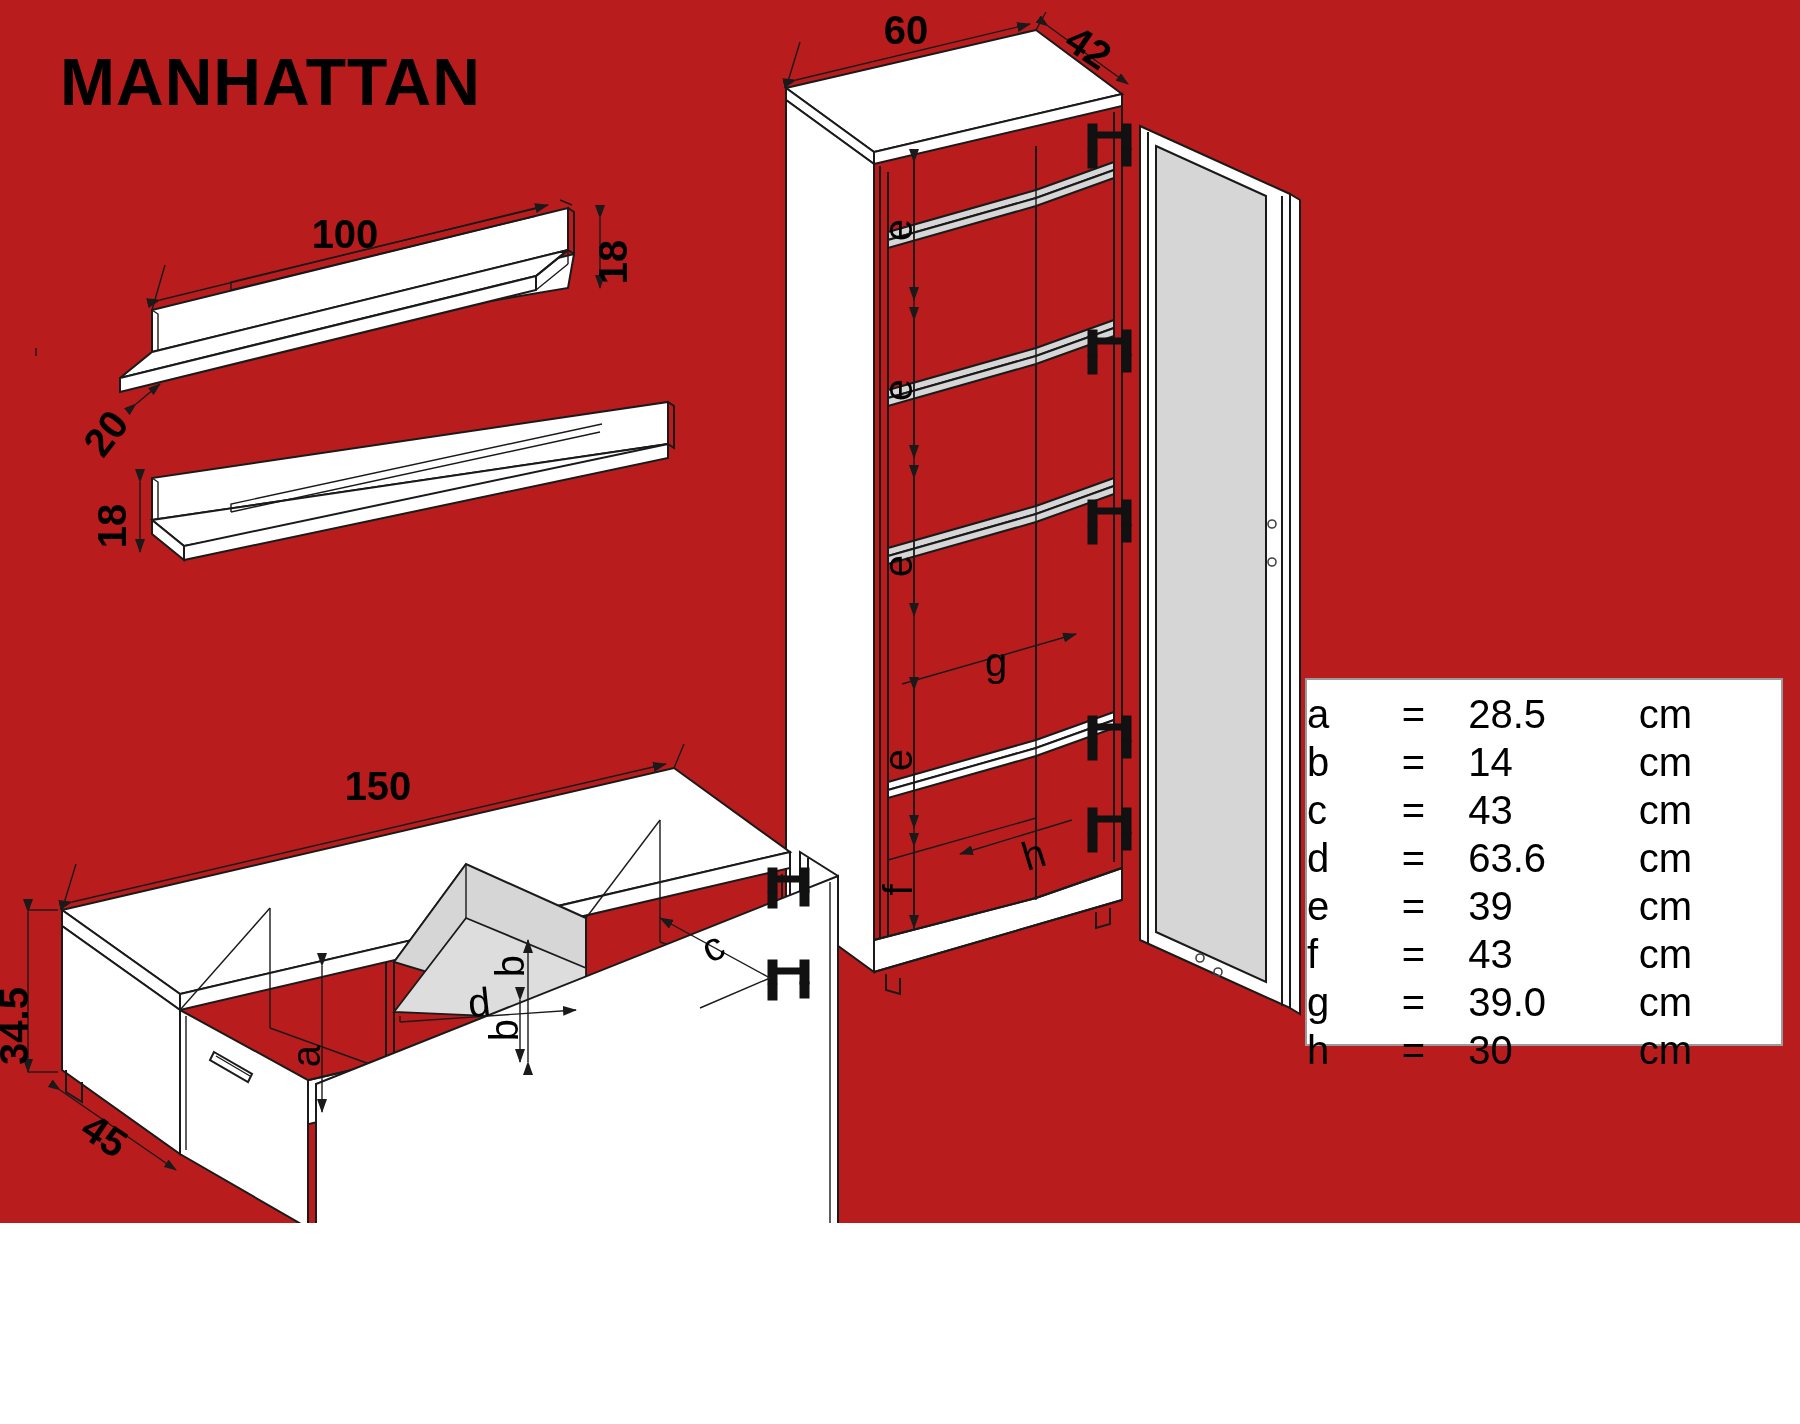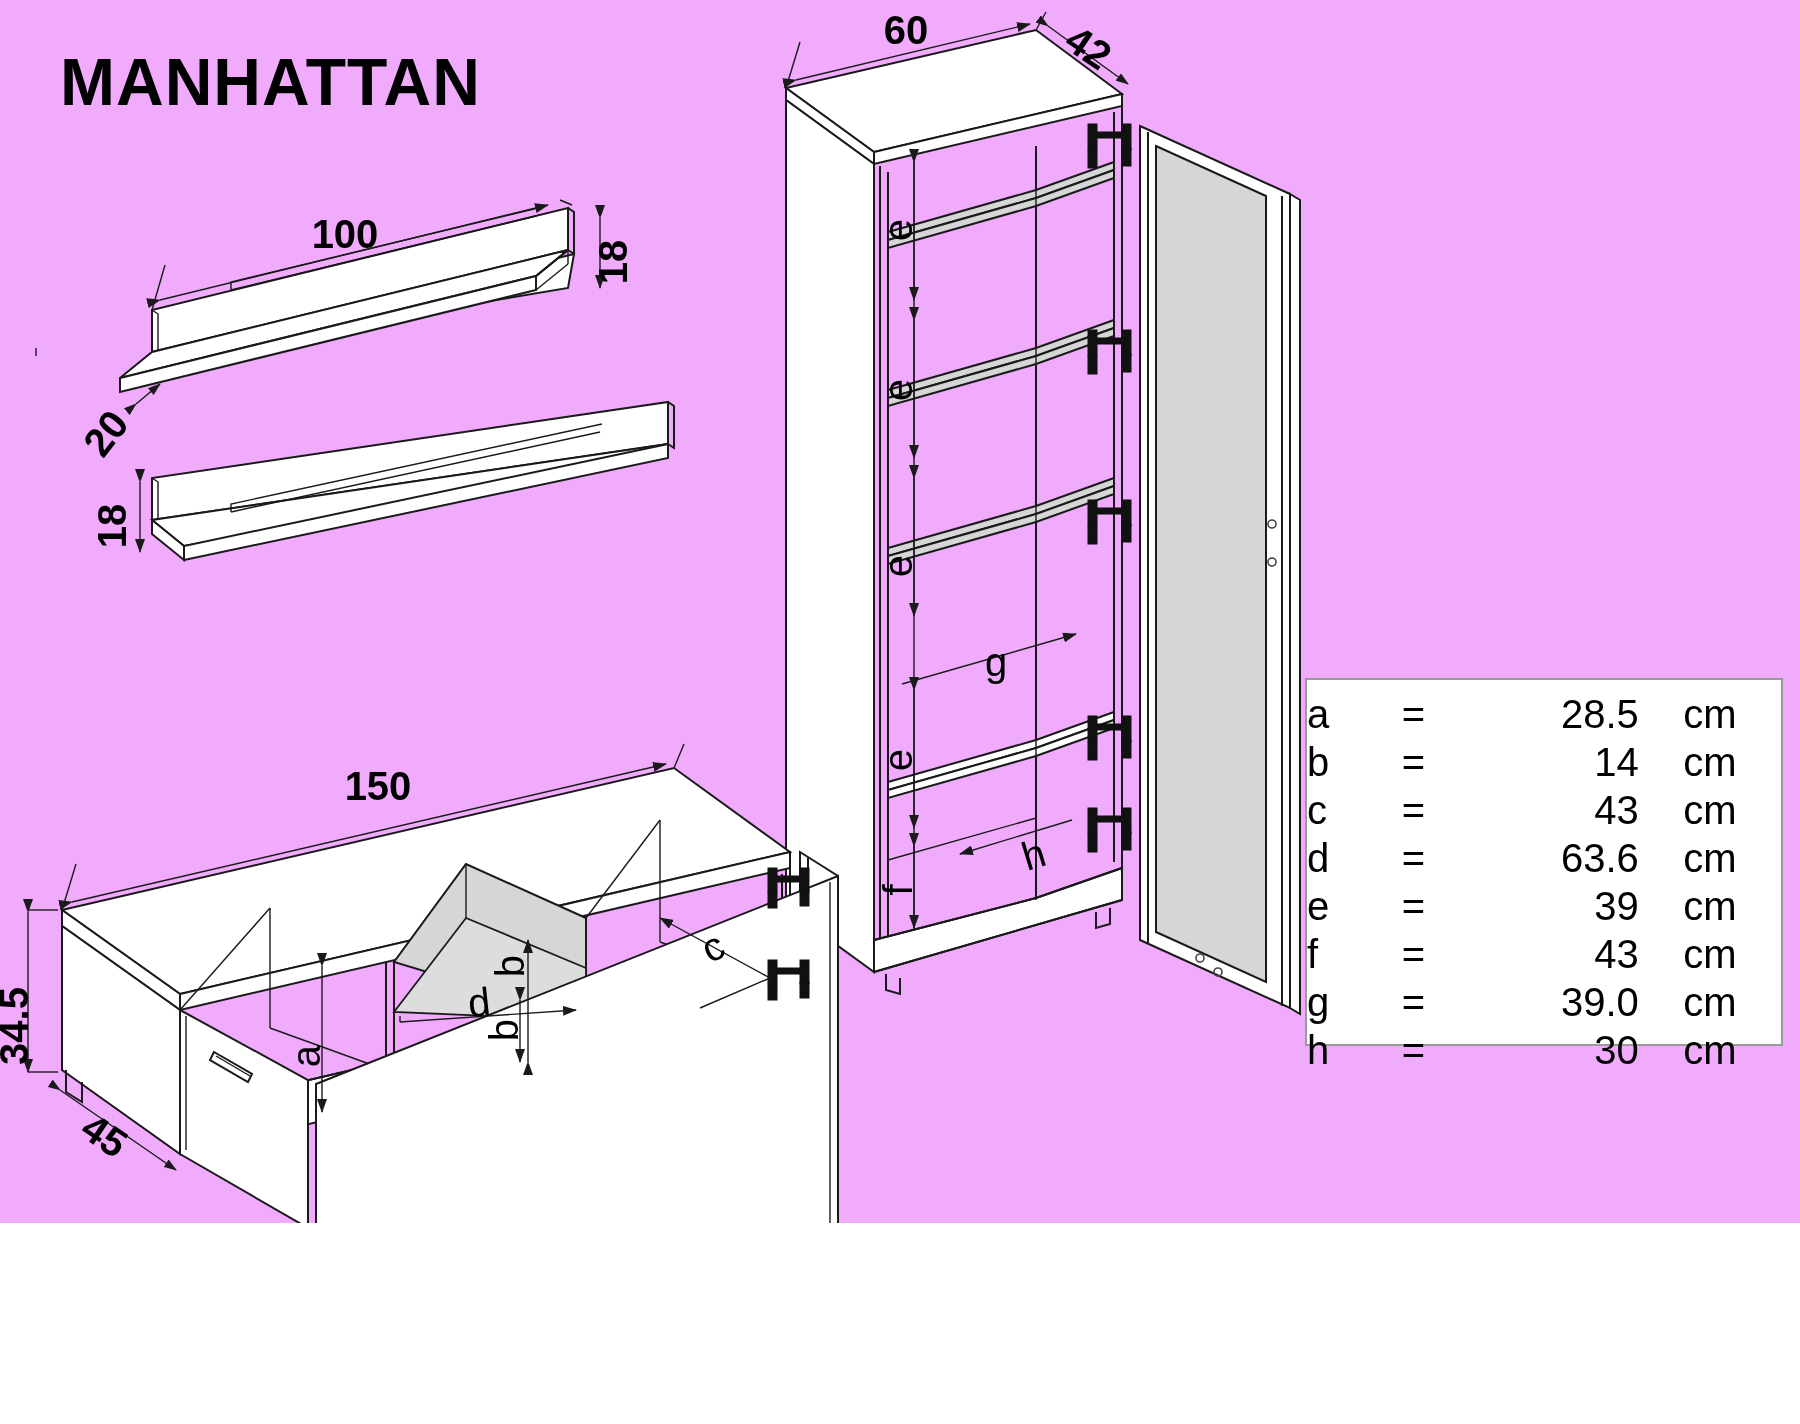--- a/index.html
+++ b/index.html
@@ -7,21 +7,21 @@
     padding: 0;
     background: #ffffff;
   }
   body {
     font-family: "Liberation Sans", sans-serif;
   }
   #page {
     position: relative;
     width: 1800px;
     height: 1223px;
-    background: #f0abfc;
+    background: #b91c1c;
     overflow: hidden;
   }
   #drawing {
     position: absolute;
     left: 0; top: 0;
     width: 1800px;
     height: 1424px;
   }
   .ln { fill: none; stroke: #1a1a1a; stroke-width: 2; stroke-linejoin: miter; stroke-linecap: butt; }
   .ln-thin { fill: none; stroke: #1a1a1a; stroke-width: 1.4; }
@@ -70,22 +70,22 @@
     font-size: 40px;
     color: #000;
   }
   #legend td {
     padding: 2px 0;
     line-height: 44px;
     white-space: nowrap;
   }
   .lg-key { width: 20%; text-align: left; padding-left: 28px; }
   .lg-eq  { width: 14%; text-align: left; }
-  .lg-val { width: 36%; text-align: right; padding-right: 14px; margin-top: 8px; }
-  .lg-unit{ width: 30%; text-align: center; padding-left: 26px; }
+  .lg-val { width: 36%; text-align: left; padding-right: 14px; margin-top: 8px; }
+  .lg-unit{ width: 30%; text-align: left; padding-left: 26px; }
   .tick { fill: none; stroke: #1a1a1a; stroke-width: 1.4; }
 </style>
 </head>
 <body>
 
 <div id="page">
 
   <svg id="drawing" viewBox="0 0 1800 1424">
     <defs>
       <marker id="ah" markerWidth="14" markerHeight="10" refX="13" refY="5" orient="auto" markerUnits="userSpaceOnUse">

